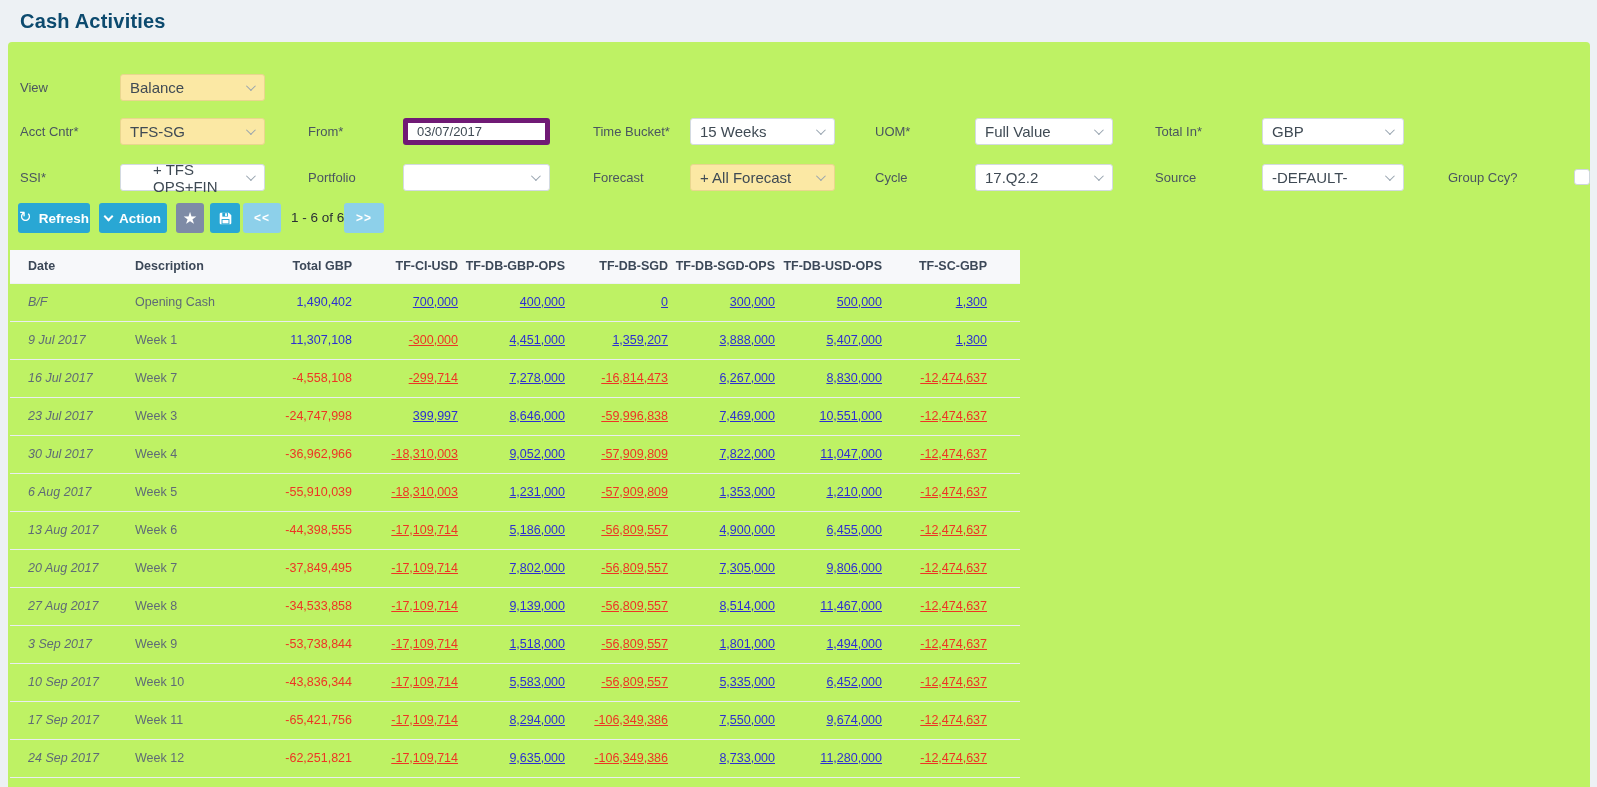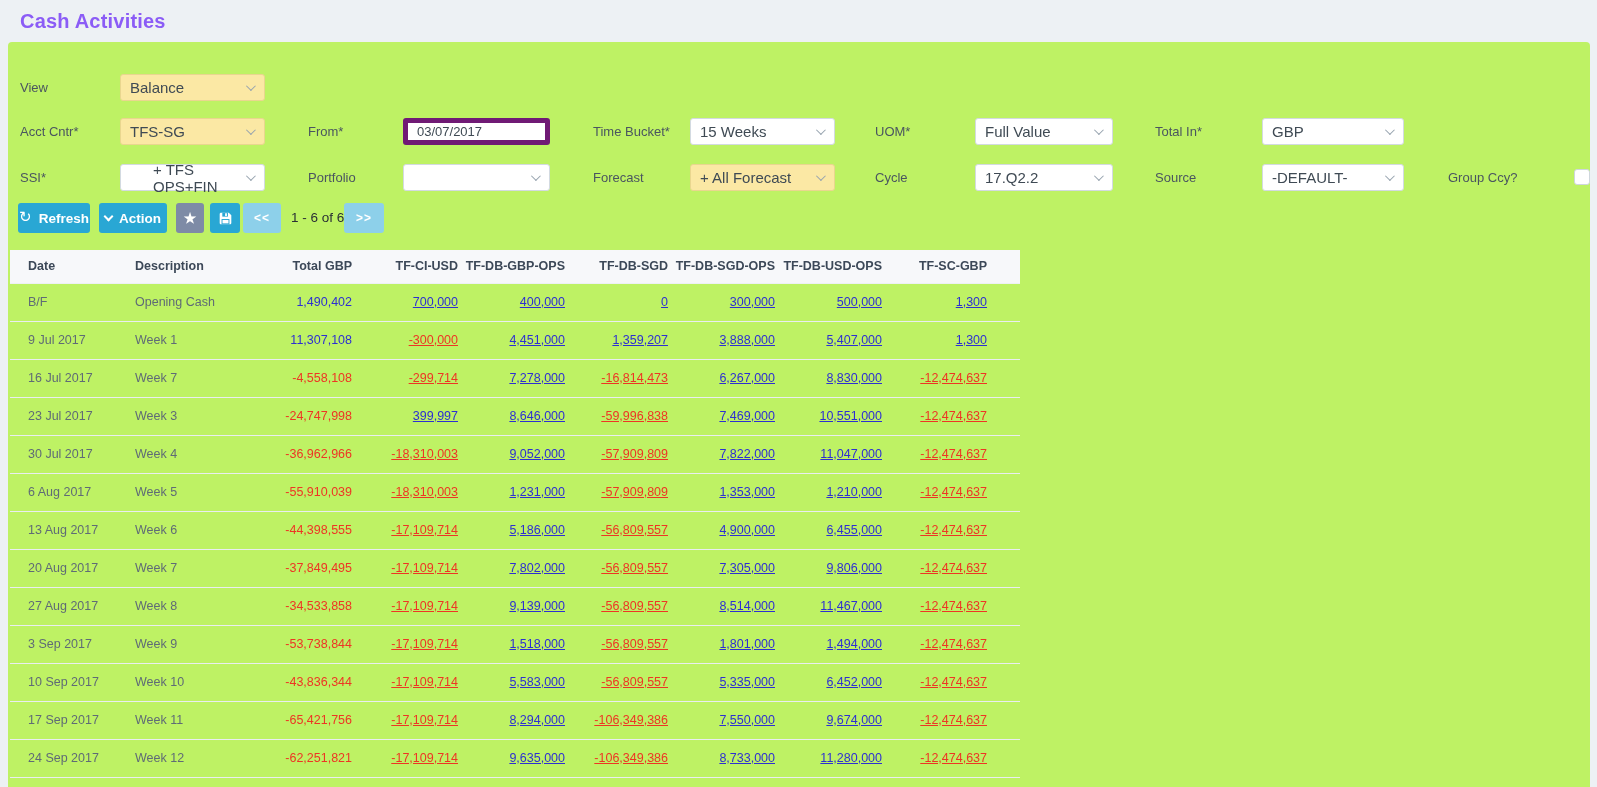--- a/index.html
+++ b/index.html
@@ -4,21 +4,21 @@
 <style>
   * { margin:0; padding:0; box-sizing:border-box; }
   html,body { width:1597px; height:787px; overflow:hidden; }
   body {
     background:#edf1f4;
     font-family:"Liberation Sans", sans-serif;
     color:#4a5560;
     font-size:13px;
   }
   .page-header { height:42px; display:flex; align-items:center; padding-left:20px; }
-  .page-title { font-size:20px; font-weight:bold; color:#8b5cf6; letter-spacing:.2px; }
+  .page-title { font-size:20px; font-weight:bold; color:#0c4a6e; letter-spacing:.2px; }
 
   .panel {
     position:absolute; left:8px; top:42px; width:1582px; height:745px;
     background:#bef264; border-radius:4px 4px 0 0;
   }
 
   
   .f-label { position:absolute; height:27px; line-height:27px; color:#4a5560; font-size:13px; }
   .field {
     position:absolute; height:27px; background:#fff;
@@ -66,21 +66,21 @@
   table.grid th {
     background:#f7f8fa; height:33px; font-size:12.5px; font-weight:bold; color:#3c4858;
     border-bottom:1px solid #eef1f4; white-space:nowrap;
   }
   table.grid td {
     height:38px; font-size:12.5px; border-bottom:1px solid #e9edf1; white-space:nowrap;
     color:#5f6b76;
   }
   .al { text-align:left; }
   .ar { text-align:right; }
-  td.c-date { padding-left:18px; }
+  td.c-date { padding-left:18px;font-style:italic; }
   th.c-date { text-align:left; padding-left:18px; }
   .pos { color:#2d2fd2; }
   .neg { color:#ee3524; }
   a.amt { text-decoration:underline; cursor:pointer; }
   a.amt.pos { color:#2d2fd2; }
   a.amt.neg { color:#ee3524; }
 </style>
 </head>
 <body>
 

